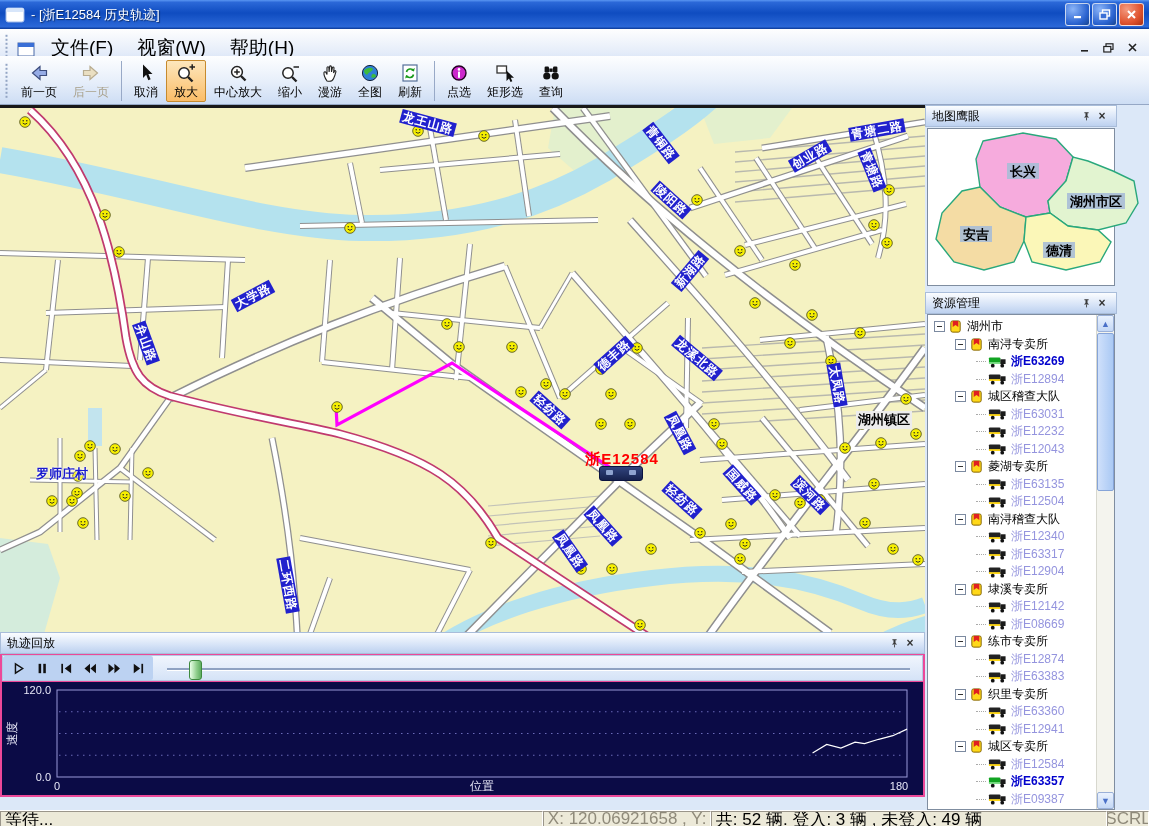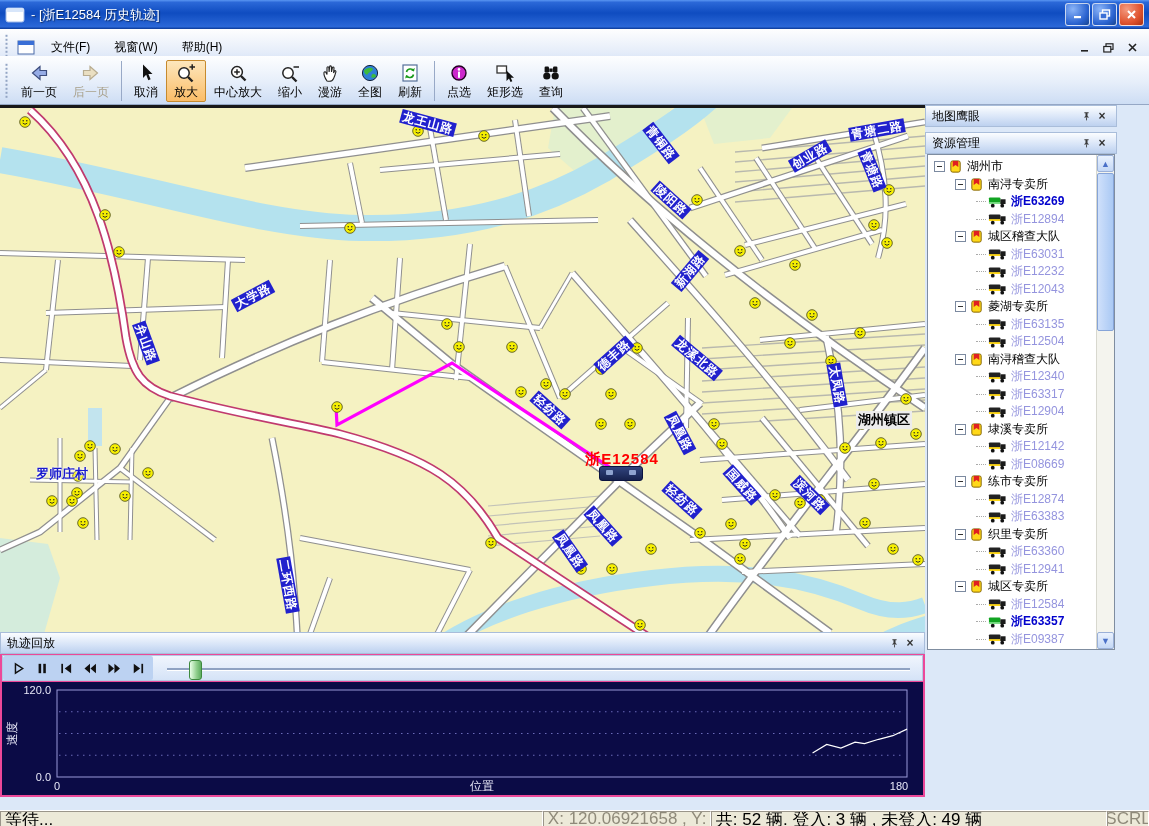--- a/index.html
+++ b/index.html
@@ -14,21 +14,21 @@
   .title-text{color:#fff;font-weight:normal;font-size:13px;margin-left:6px;text-shadow:1px 1px 1px rgba(0,0,0,.5);}
   .title-btns{margin-left:auto;display:flex;gap:2px;}
   .tb-btn{width:25px;height:23px;border-radius:3px;border:1px solid rgba(255,255,255,.75);
     display:flex;align-items:center;justify-content:center;color:#fff;font-weight:bold;font-size:14px;box-sizing:border-box;cursor:default;}
   .tb-blue{background:radial-gradient(circle at 30% 25%,#8ab4f8,#2a63d0 65%,#16448f);}
   .tb-close{background:radial-gradient(circle at 30% 25%,#f49b80,#e05430 60%,#aa2f12);}
 
   
   .menubar{position:absolute;left:0;top:29px;width:1149px;height:38px;box-sizing:border-box;
     background:linear-gradient(180deg,#fefefe,#e4ecf9 65%,#cfdcf2);border-bottom:1px solid #b9c7df;
-    display:flex;align-items:center;font-size:12px;color:#000;}
+    display:flex;align-items:center;font-size:19px;color:#000;}
   .grip{width:5px;height:80%;margin:0 4px;background-image:radial-gradient(#93a5c4 1px,transparent 1.1px);background-size:4px 4px;background-position:center;}
   .mdi-icon{width:18px;height:15px;margin:0 4px;}
   .menu-item{padding:4px 12px;}
   .mdi-controls{margin-left:auto;display:flex;align-items:center;gap:10px;margin-right:10px;color:#222;}
   .mdi-controls span{display:inline-flex;width:14px;height:12px;align-items:center;justify-content:center;}
 
   
   .toolbar{position:absolute;left:0;top:56px;width:1149px;height:49px;box-sizing:border-box;
     background:linear-gradient(180deg,#fdfeff,#e6eefa 55%,#cdddf4);border-bottom:1px solid #95a7c5;
     display:flex;align-items:center;padding-top:1px;}
@@ -836,20 +836,34 @@
       <div class="phead">
         <span class="ptitle">地图鹰眼</span>
         <span class="hbtn">
             <svg width="11" height="11" viewBox="0 0 13 12">
               <path d="M4 1 h5 v1.3 h-1.3 v3 l1.9 1.9 h-6.2 l1.9 -1.9 v-3 H4 Z" fill="#3a3a3a"></path>
               <rect x="6.1" y="7.2" width="1" height="3.4" fill="#3a3a3a"></rect>
             </svg>
           </span>
         <span class="hbtn">×</span>
       </div>
+      <div class="eagle-body"><svg id="eagle-svg" width="216" height="156" viewBox="0 0 216 156">
+            <path d="M55,12 L95,4 L128,10 L145,28 L138,52 L120,72 L122,84 L98,88 L72,78 L52,58 L48,30 Z" fill="#f6abdd" stroke="#2aa87c" stroke-width="1.4"></path>
+            <path d="M138,52 L145,28 L160,32 L185,42 L206,52 L210,74 L198,94 L170,101 L140,97 L122,84 L120,72 Z" fill="#e2f4d0" stroke="#2aa87c" stroke-width="1.4"></path>
+            <path d="M52,58 L72,78 L98,88 L96,112 L86,133 L56,141 L26,133 L8,110 L14,84 L34,62 Z" fill="#f4dca4" stroke="#2aa87c" stroke-width="1.4"></path>
+            <path d="M98,88 L122,84 L140,97 L170,101 L183,113 L172,133 L138,141 L104,133 L96,112 Z" fill="#fbf7b8" stroke="#2aa87c" stroke-width="1.4"></path>
+            <rect x="79" y="34" width="32" height="16" fill="#a9bdd6" opacity="0.9"></rect>
+            <text x="95" y="47" text-anchor="middle" font-size="13" font-weight="bold" fill="#000">长兴</text>
+            <rect x="139" y="64" width="58" height="16" fill="#a9bdd6" opacity="0.9"></rect>
+            <text x="168" y="77" text-anchor="middle" font-size="13" font-weight="bold" fill="#000">湖州市区</text>
+            <rect x="32" y="97" width="32" height="16" fill="#a9bdd6" opacity="0.9"></rect>
+            <text x="48" y="110" text-anchor="middle" font-size="13" font-weight="bold" fill="#000">安吉</text>
+            <rect x="115" y="113" width="32" height="16" fill="#a9bdd6" opacity="0.9"></rect>
+            <text x="131" y="126" text-anchor="middle" font-size="13" font-weight="bold" fill="#000">德清</text>
+          </svg></div>
     </div>
     <div style="height:5px;"></div>
     <div id="res-dock" style="height:520px;">
       <div class="phead">
         <span class="ptitle">资源管理</span>
         <span class="hbtn">
             <svg width="11" height="11" viewBox="0 0 13 12">
               <path d="M4 1 h5 v1.3 h-1.3 v3 l1.9 1.9 h-6.2 l1.9 -1.9 v-3 H4 Z" fill="#3a3a3a"></path>
               <rect x="6.1" y="7.2" width="1" height="3.4" fill="#3a3a3a"></rect>
             </svg>

